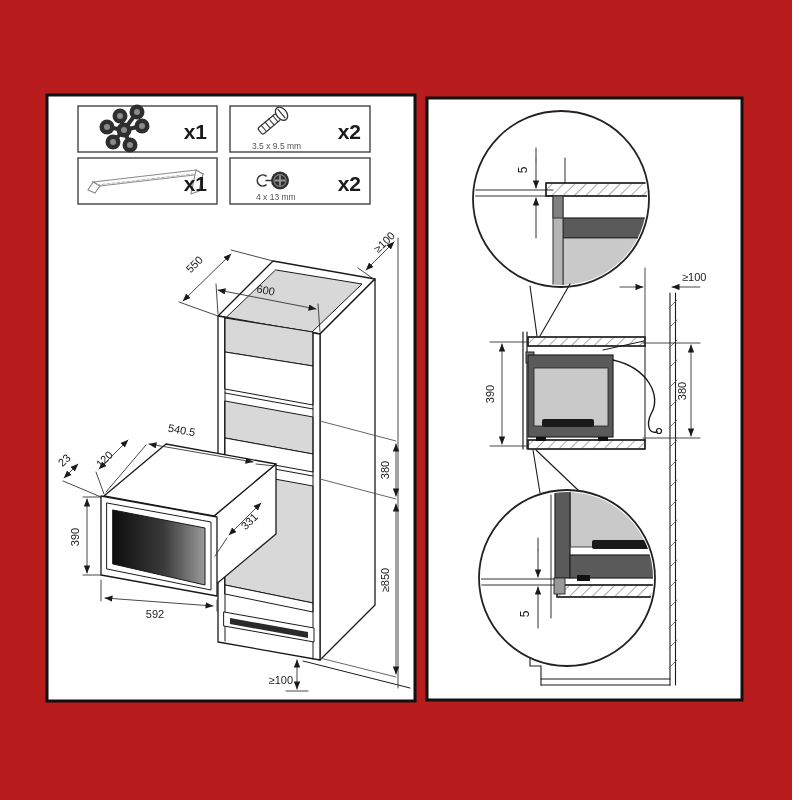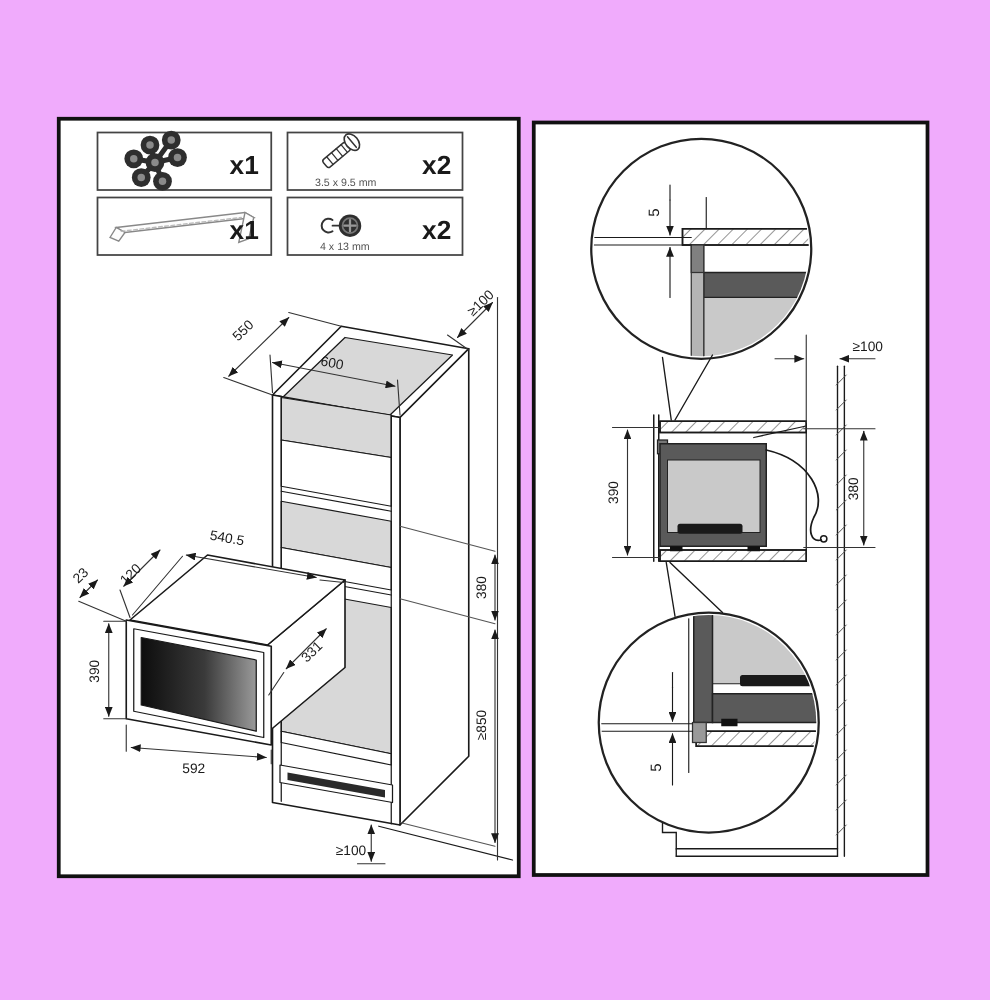--- a/index.html
+++ b/index.html
@@ -1,16 +1,16 @@
 <!DOCTYPE html>
 <html><head>
 <meta charset="utf-8">
 <style>
   html,body{margin:0;padding:0;background:#ffffff;}
-  .page{position:relative;width:792px;height:800px;background:#f0abfc;overflow:hidden;
+  .page{position:relative;width:792px;height:800px;background:#b91c1c;overflow:hidden;
         font-family:"Liberation Sans", sans-serif;}
   svg{position:absolute;left:0;top:0;}
   text{font-family:"Liberation Sans", sans-serif;fill:#1a1a1a;}
   .dim{font-size:11px;}
   .dim-big{font-size:12px;}
   .qty{font-size:21px;font-weight:bold;}
   .size-note{font-size:8.5px;fill:#555;}
 </style>
 </head>
 <body>

